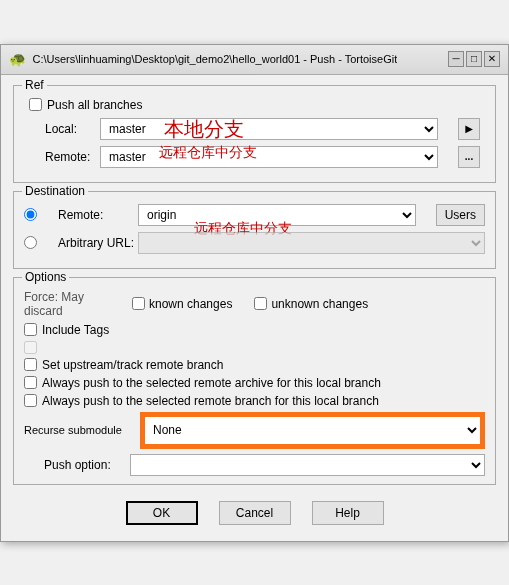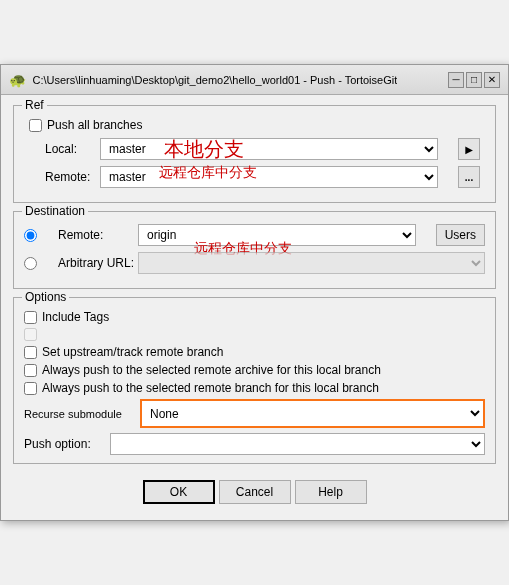--- a/index.html
+++ b/index.html
@@ -245,30 +245,31 @@
     }
     .recurse-label {
       font-size: 11px;
       width: 110px;
     }
 
     .push-option-row {
       display: flex;
       align-items: center;
       gap: 6px;
+      margin-left: 20px;
     }
     .push-option-label {
       font-size: 12px;
       width: 80px;
     }
 
     .button-row {
       display: flex;
       justify-content: center;
-      gap: 4px;
+      gap: 21px;
       padding: 8px 0 6px;
     }
     .dialog-btn {
       width: 72px;
       height: 24px;
       border: 1px solid #aaa;
       background: #e4e4e4;
       font-size: 12px;
       cursor: pointer;
     }
@@ -359,20 +360,31 @@
           </div>
         </div>
 
       </div>
     </div>
 
     <div class="options-section" style="margin-bottom:8px;">
       <span class="options-title group-title">Options</span>
       <div style="padding-top:4px;">
 
+        <div class="force-row">
+          <span class="force-label">Force: May discard</span>
+          <div class="known-changes-wrap">
+            <input type="checkbox" style="">
+            <span>known changes</span>
+          </div>
+          <div class="unknown-changes-wrap">
+            <input type="checkbox" style="">
+            <span>unknown changes</span>
+          </div>
+        </div>
 
         <div class="option-row">
           <input type="checkbox" style="">
           <span class="option-label">Include Tags</span>
         </div>
 
         <div class="option-row">
           <input type="checkbox" disabled="" style="">
         </div>
 
@@ -386,21 +398,21 @@
           <span class="option-label">Always push to the selected remote archive for this local branch</span>
         </div>
 
         <div class="option-row">
           <input type="checkbox" style="">
           <span class="option-label">Always push to the selected remote branch for this local branch</span>
         </div>
 
         <div class="recurse-row">
           <span class="recurse-label">Recurse submodule</span>
-          <select style="width:140px; height:29px; font-size:12px; border:2px solid #f97316;"><option value="None">None</option><option value="Check">Check</option><option value="On-demand">On-demand</option><option value="Yes">Yes</option></select>
+          <select style="width:140px; height:37px; font-size:12px; border:5px solid #f97316;"><option value="None">None</option><option value="Check">Check</option><option value="On-demand">On-demand</option><option value="Yes">Yes</option></select>
         </div>
 
         <div class="push-option-row">
           <span class="push-option-label">Push option:</span>
           <select style="flex:1; height:22px; font-size:12px; border:1px solid #aaa;">
             <option value=""></option>
           </select>
         </div>
 
       </div>

